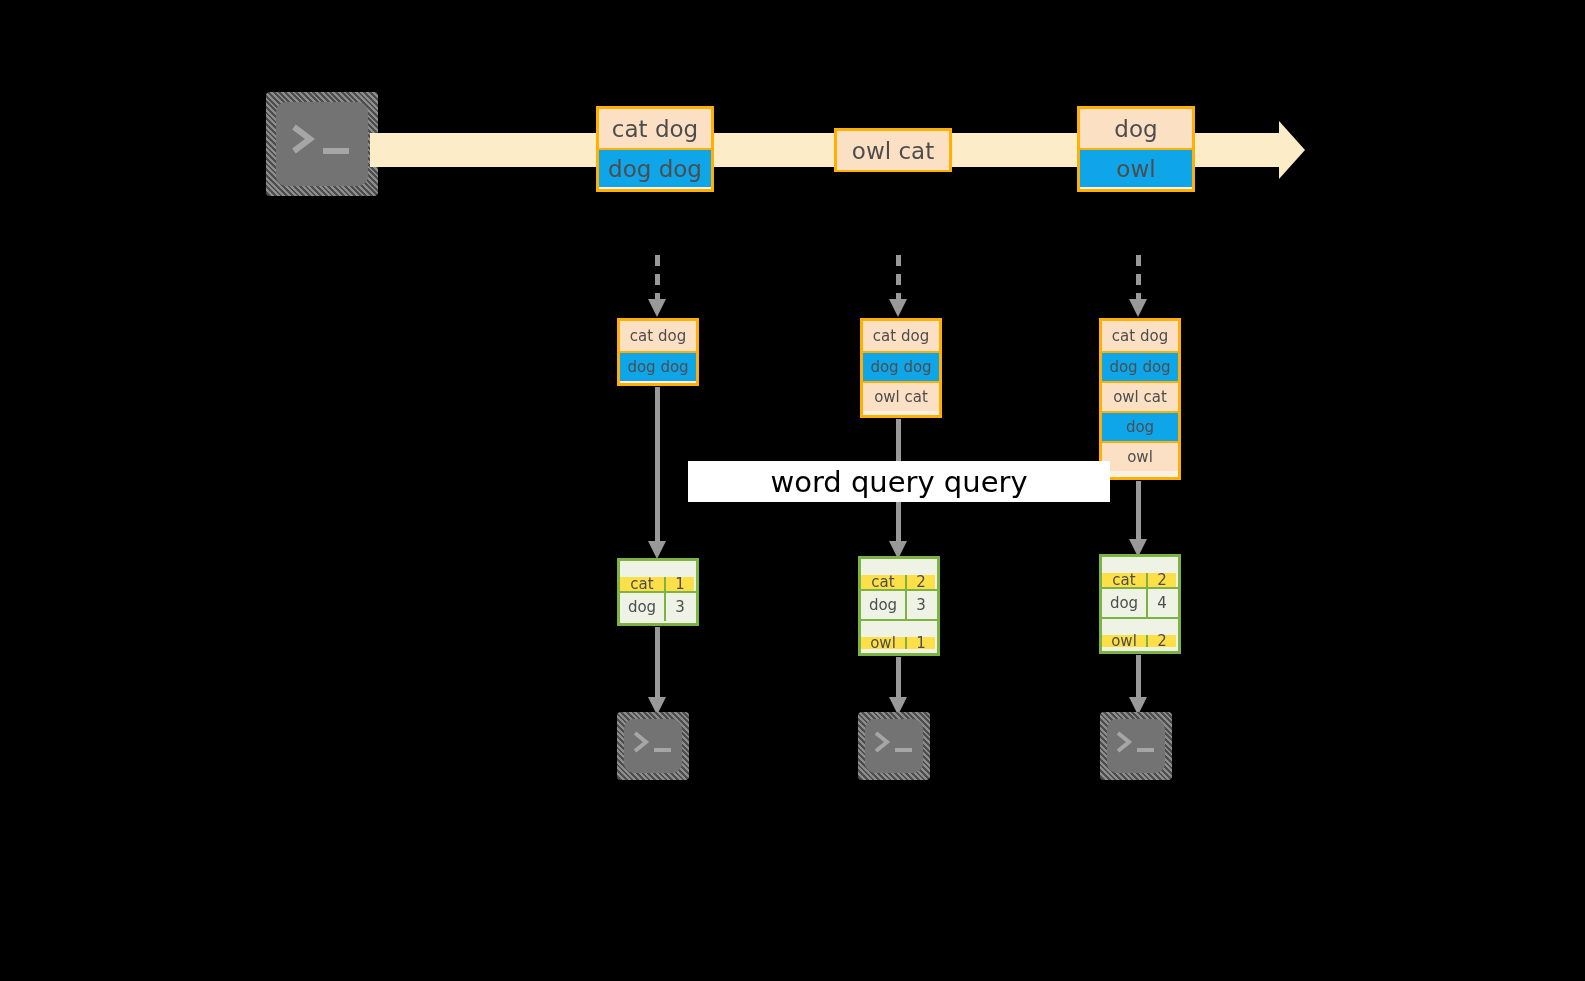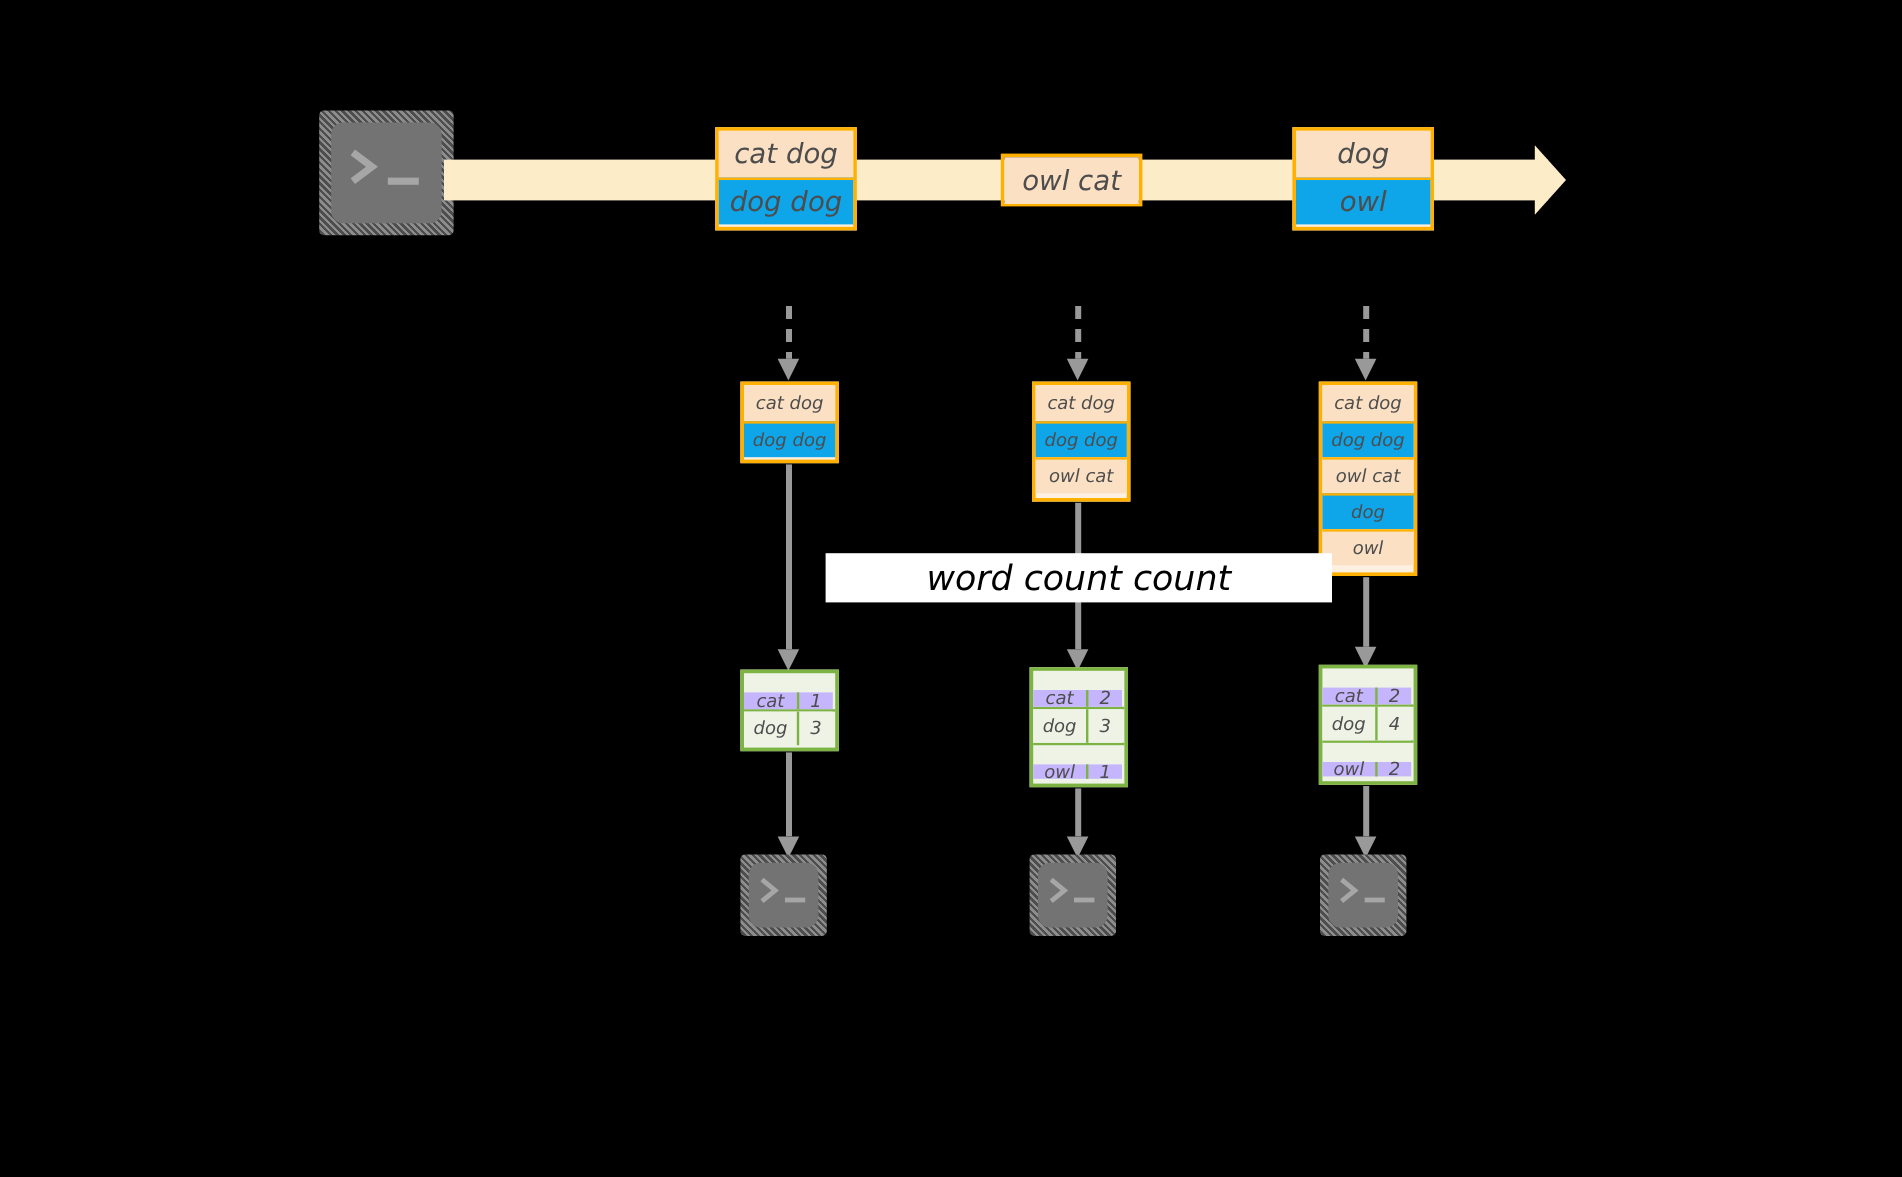--- a/index.html
+++ b/index.html
@@ -7,21 +7,20 @@
     padding: 0;
     background: #000000;
   }
   #canvas {
     position: relative;
     width: 1493px;
     height: 981px;
     background: #000000;
     font-family: "DejaVu Sans", sans-serif;
     overflow: hidden;
-    font-style: italic;
   }
 
   
   .terminal {
     position: absolute;
     box-sizing: border-box;
     background-image:
       repeating-linear-gradient(45deg,
         #8c8c8c 0px, #8c8c8c 2px,
         #4d4d4d 2px, #4d4d4d 4px);
@@ -86,21 +85,21 @@
     box-sizing: border-box;
     border: 3px solid #7cb342;
     background: #eef3e6;
   }
   .res-row {
     display: flex;
     box-sizing: border-box;
     height: 30px;
   }
   .res-row + .res-row { border-top: 2px solid #7cb342; }
-  .res-row.shade-a .res-cell { background: #c4b5fd; margin-top: 16px; }
+  .res-row.shade-a .res-cell { background: #fde047; margin-top: 16px; }
   .res-row.shade-b .res-cell { background: #eef3e6; }
   .res-cell {
     box-sizing: border-box;
     display: flex;
     align-items: center;
     justify-content: center;
     font-size: 15px;
     color: #4d4d4d;
   }
   .res-cell.word { width: 44px; }
@@ -322,16 +321,16 @@
       </span>
       <span class="usc" style="left:30px; top:28px;">
         <svg width="20" height="7" viewBox="0 0 20 7">
           <rect x="0" y="1" width="17" height="4" fill="#a6a6a6"></rect>
         </svg>
       </span>
     </div>
   </div>
 
   <div class="query-banner" style="left:688px; top:461px; width:422px; height:41px;">
-    <span>word count count</span>
+    <span>word query query</span>
   </div>
 
 </div>
 
 </body></html>

